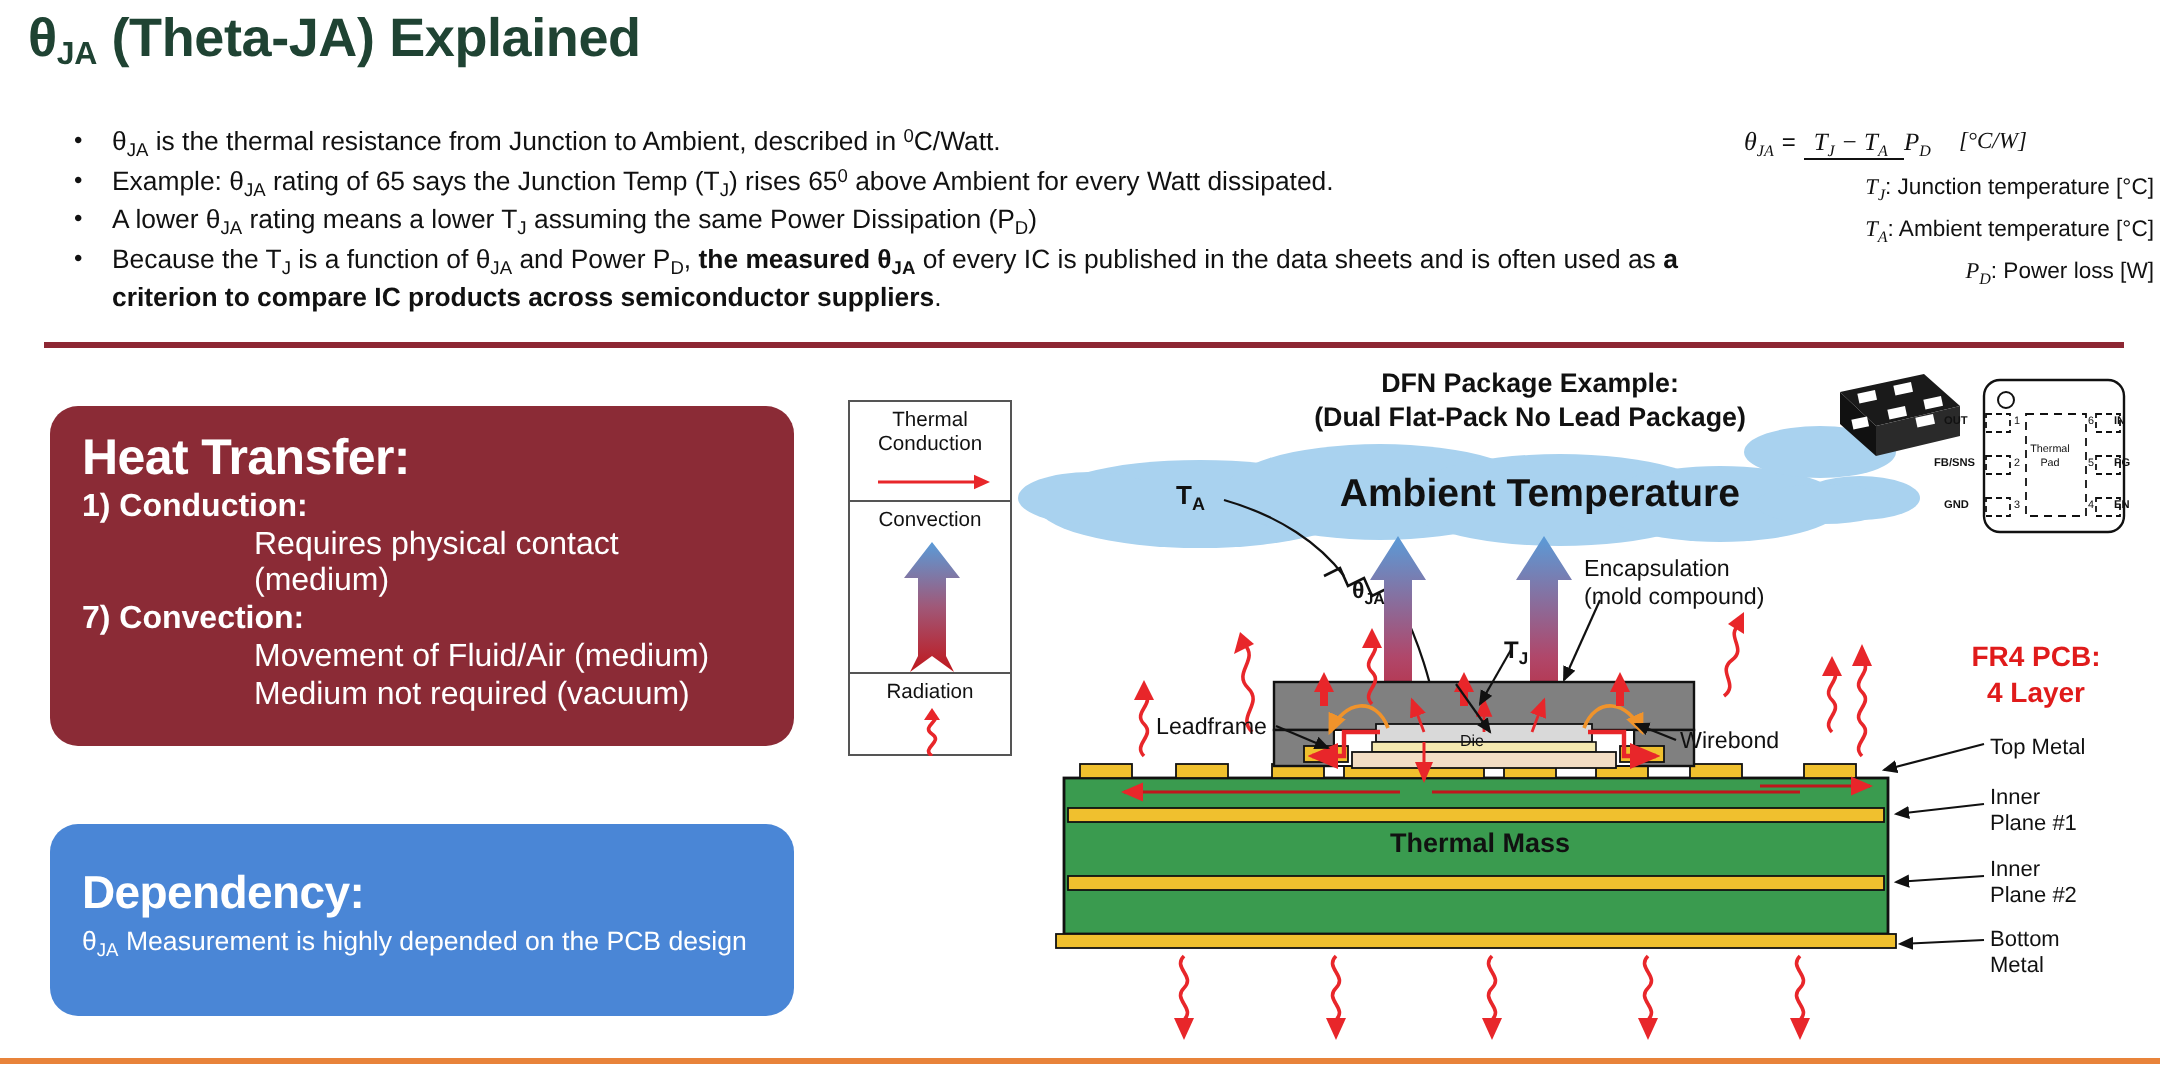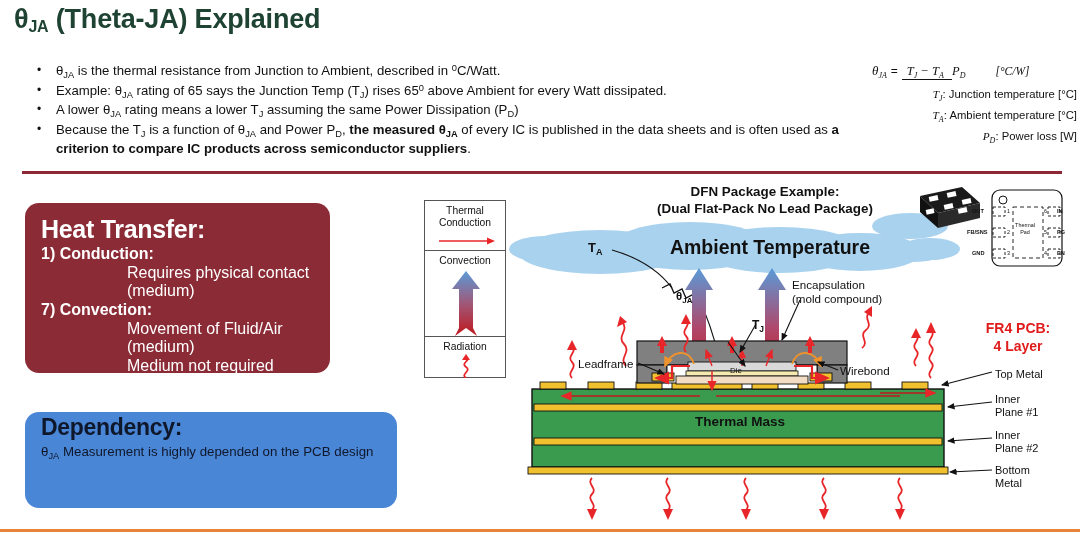--- a/index.html
+++ b/index.html
@@ -31,42 +31,42 @@
   .hl { font-weight: bold; }
 
   
   #formula-panel { position: absolute; left: 872px; top: 63px; width: 205px; color: #111; }
   .frm-line1 { display: flex; align-items: center; font-size: 12px; }
   .ital { font-family: "Liberation Serif", serif; font-style: italic; }
   .frm-theta { font-size: 13px; margin-right: 4px; }
   .frac { display: inline-block; text-align: center; vertical-align: middle; margin: 0 4px; }
   .frac .num { border-bottom: 1.2px solid #111; padding: 0 5px 1px 5px; font-size: 12.5px; }
   .frac .den { padding-top: 1px; font-size: 12.5px; }
-  .frm-unit { margin-left: 26px; font-size: 11.5px; }
+  .frm-unit { margin-left: 10px; font-size: 11.5px; }
   .frm-def { font-size: 11.3px; margin-top: 9px; padding-left: 30px; text-align: right; }
   .frm-def .sym { font-family: "Liberation Serif", serif; font-style: italic; }
   sub.s { font-size: 8px; vertical-align: baseline; position: relative; top: 3px; }
 
   
   #divider-top { position: absolute; left: 22px; top: 171px; width: 1040px; height: 3px; background: #8d2733; }
   #divider-bottom { position: absolute; left: 0px; top: 529px; width: 1080px; height: 3px; background: #e8833a; }
 
   
   #heat-transfer-box {
-    position: absolute; left: 25px; top: 203px; width: 305px; height: 170px;
+    position: absolute; left: 25px; top: 203px; width: 372px; height: 170px;
     background: #8b2b36; border-radius: 14px; color: #fff; padding: 12px 16px 0 16px;
   }
   #heat-transfer-title { font-size: 25px; font-weight: bold; letter-spacing: -0.3px; }
   .ht-item { font-size: 16px; font-weight: bold; margin-top: 1px; }
   .ht-desc { font-size: 16px; padding-left: 86px; margin-top: 1px; }
 
   
   #dependency-box {
     position: absolute; left: 25px; top: 412px; width: 372px; height: 96px;
-    background: #4a86d6; border-radius: 14px; color: #0f172a; padding: 2px 16px 0 16px;
+    background: #4a86d6; border-radius: 14px; color: #ffffff; padding: 21px 16px 0 16px;
   }
   #dependency-title { font-size: 23px; font-weight: bold; letter-spacing: -0.3px; }
   #dependency-text { font-size: 13.3px; margin-top: 2px; line-height: 1.3; }
   #dependency-text sub { font-size: 9.3px; vertical-align: baseline; position: relative; top: 3px; }
 
   
   #modes-table {
     position: absolute; left: 424px; top: 200px; width: 82px; height: 178px;
     border: 1.6px solid #555; background: #fff;
   }

